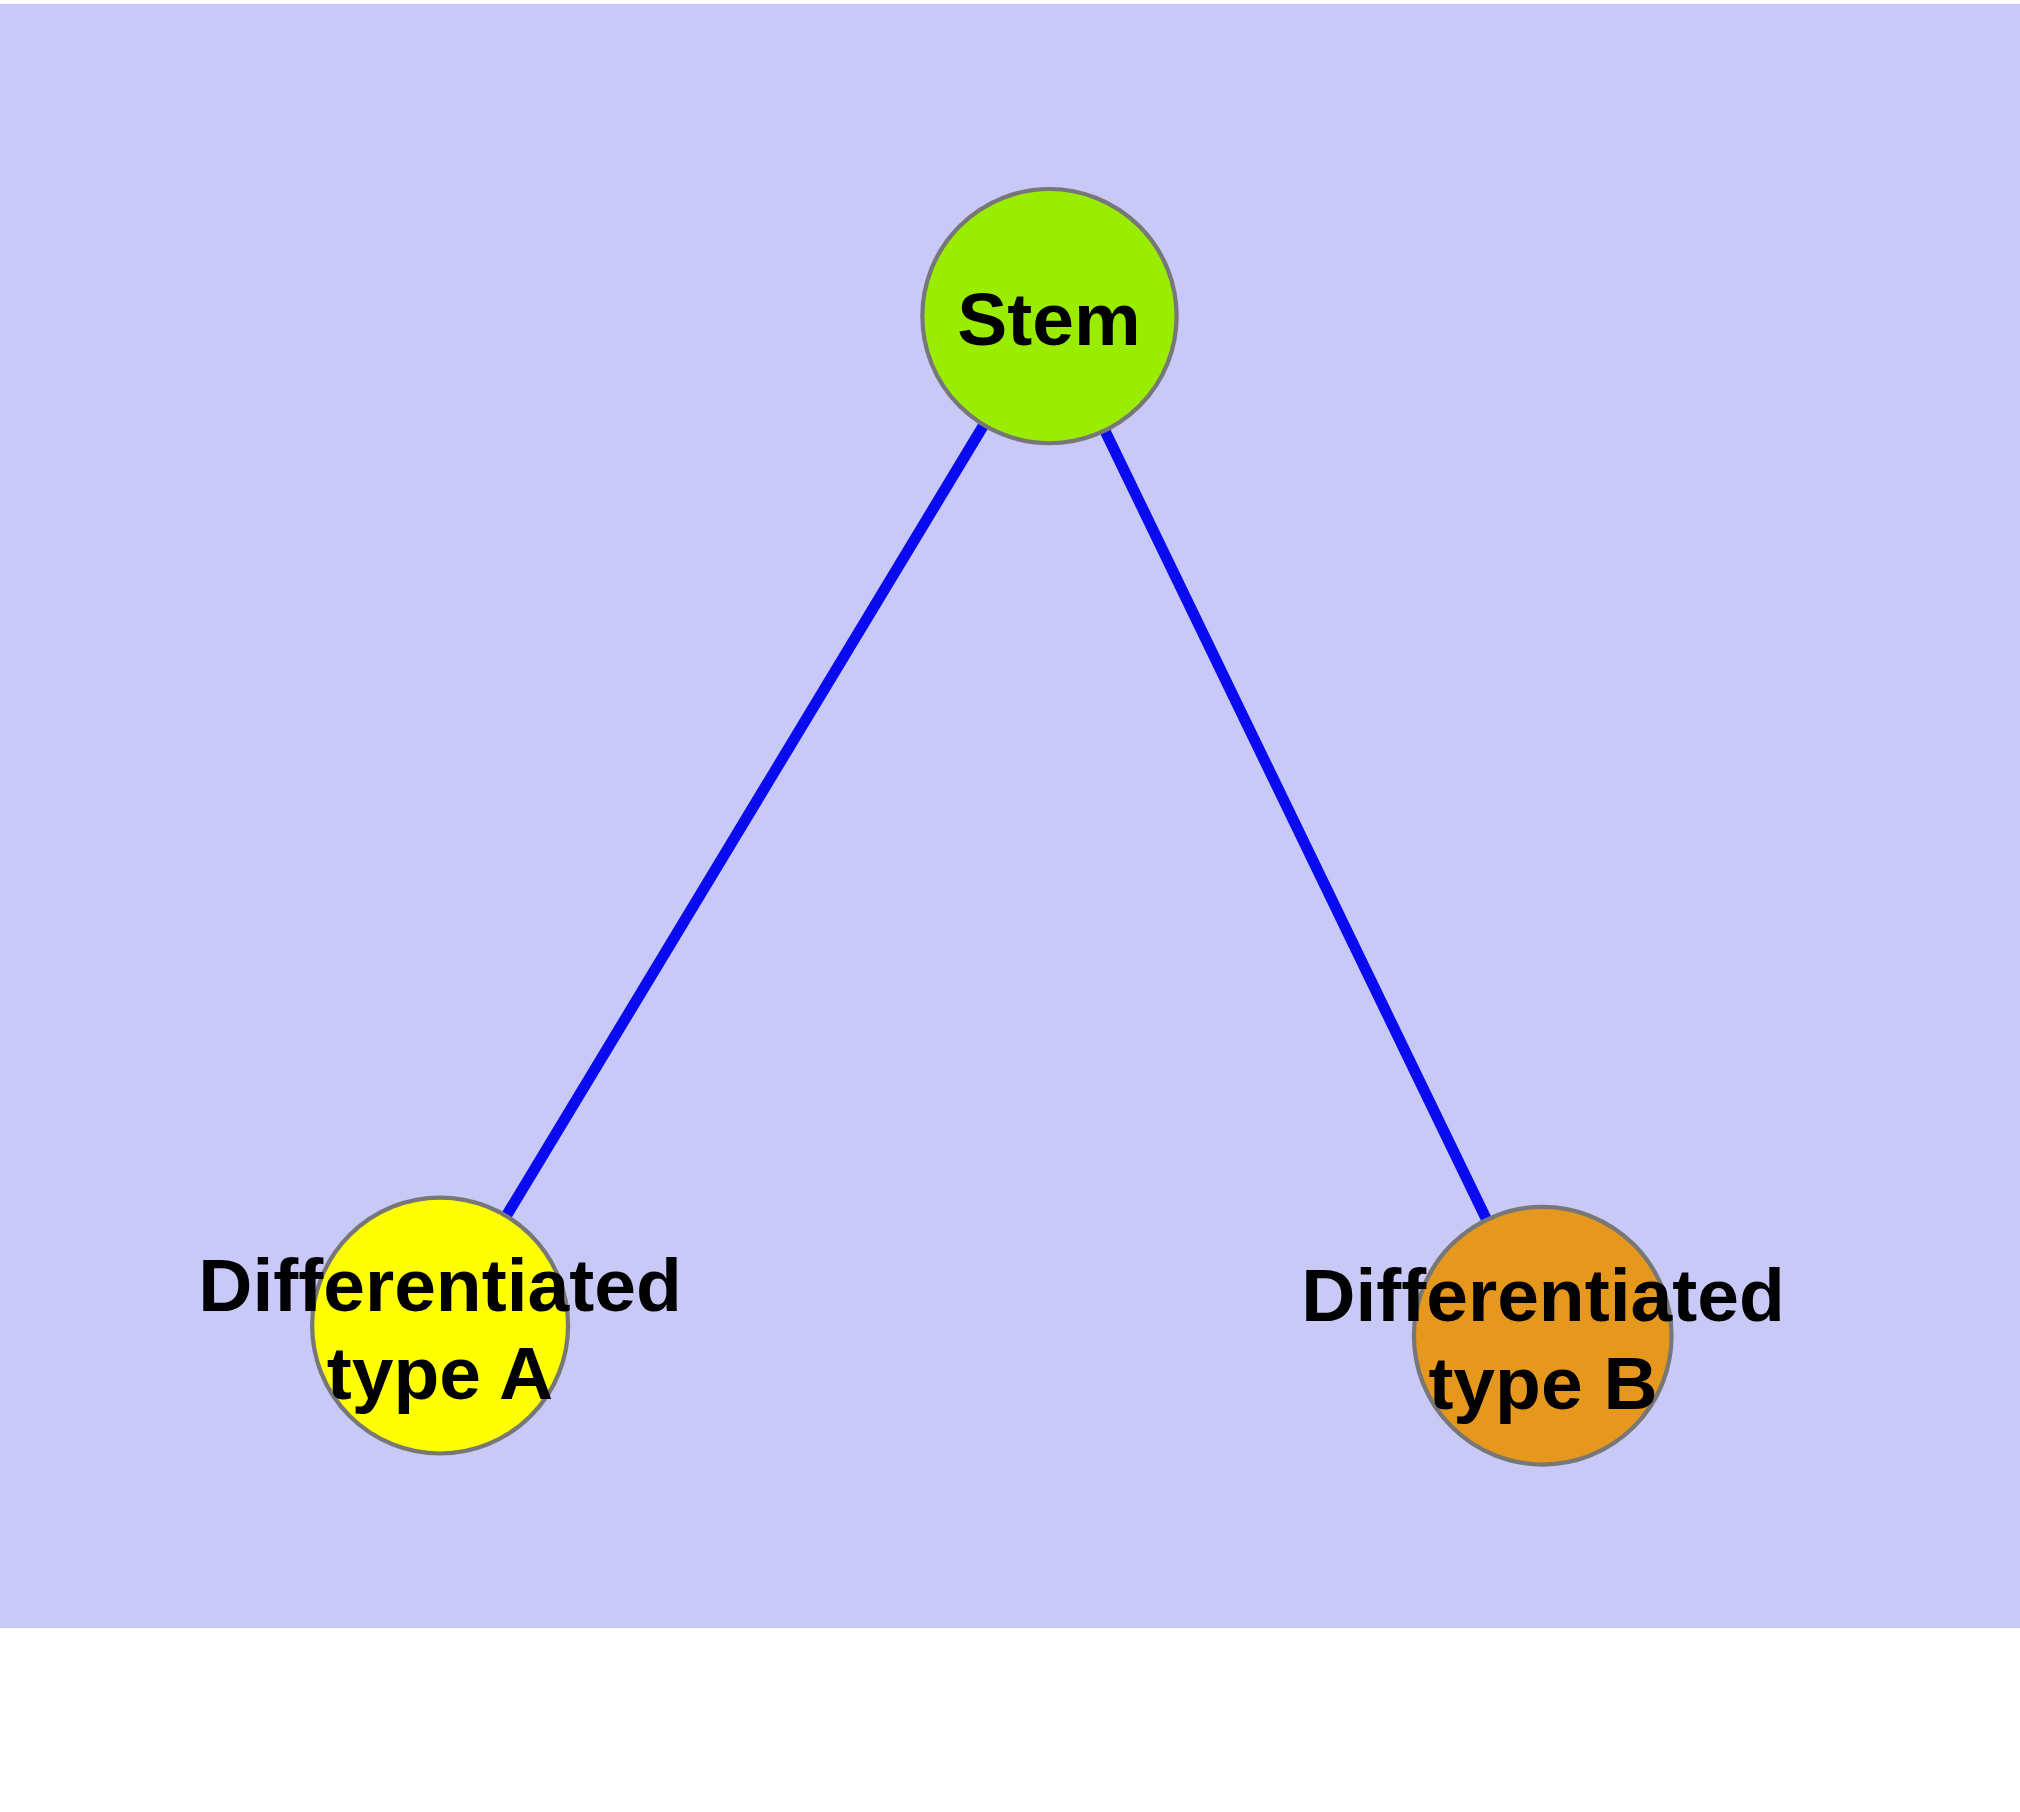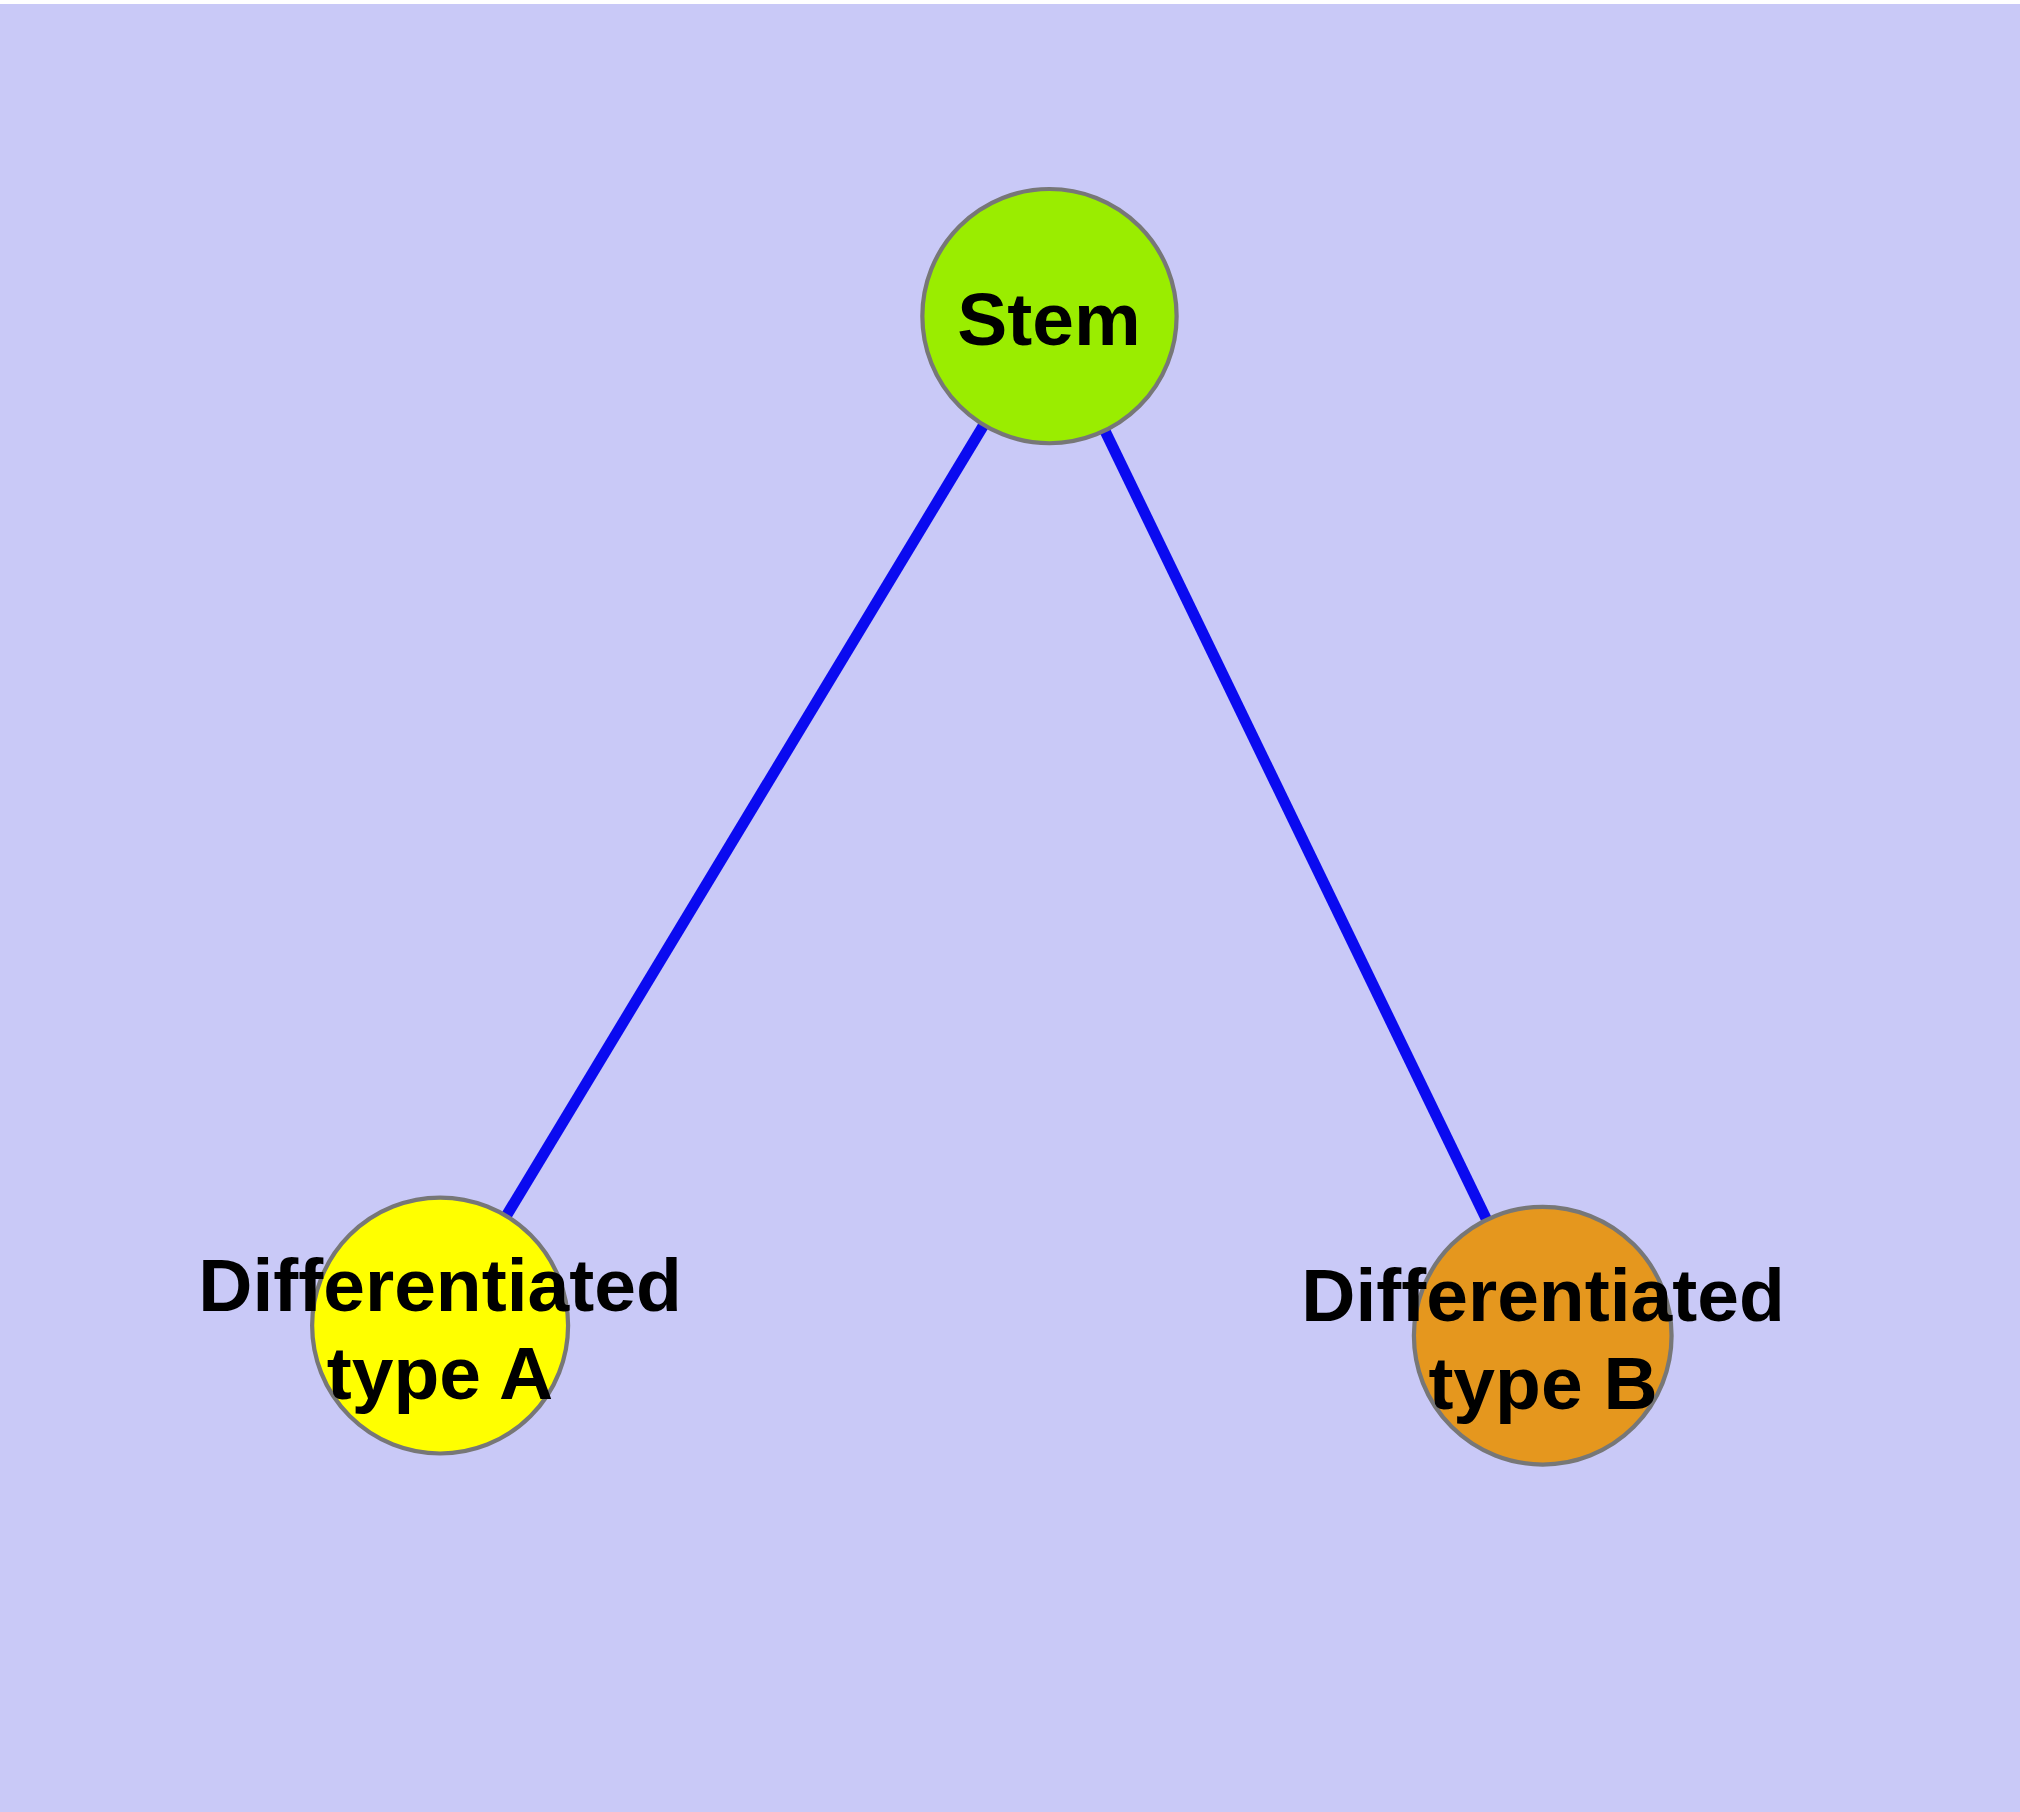--- a/index.html
+++ b/index.html
@@ -3,21 +3,21 @@
 <meta charset="utf-8">
 <style>
   html, body {
     margin: 0;
     padding: 0;
     background: #ffffff;
   }
   .page {
     position: relative;
     width: 2021px;
-    height: 1812px;
+    height: 1628px;
     background: #ffffff;
     overflow: hidden;
     font-family: "Liberation Sans", sans-serif;
   }
   .canvas {
     position: absolute;
     left: 0;
     top: 4.2px;
     width: 2021px;
     height: 1808px;

